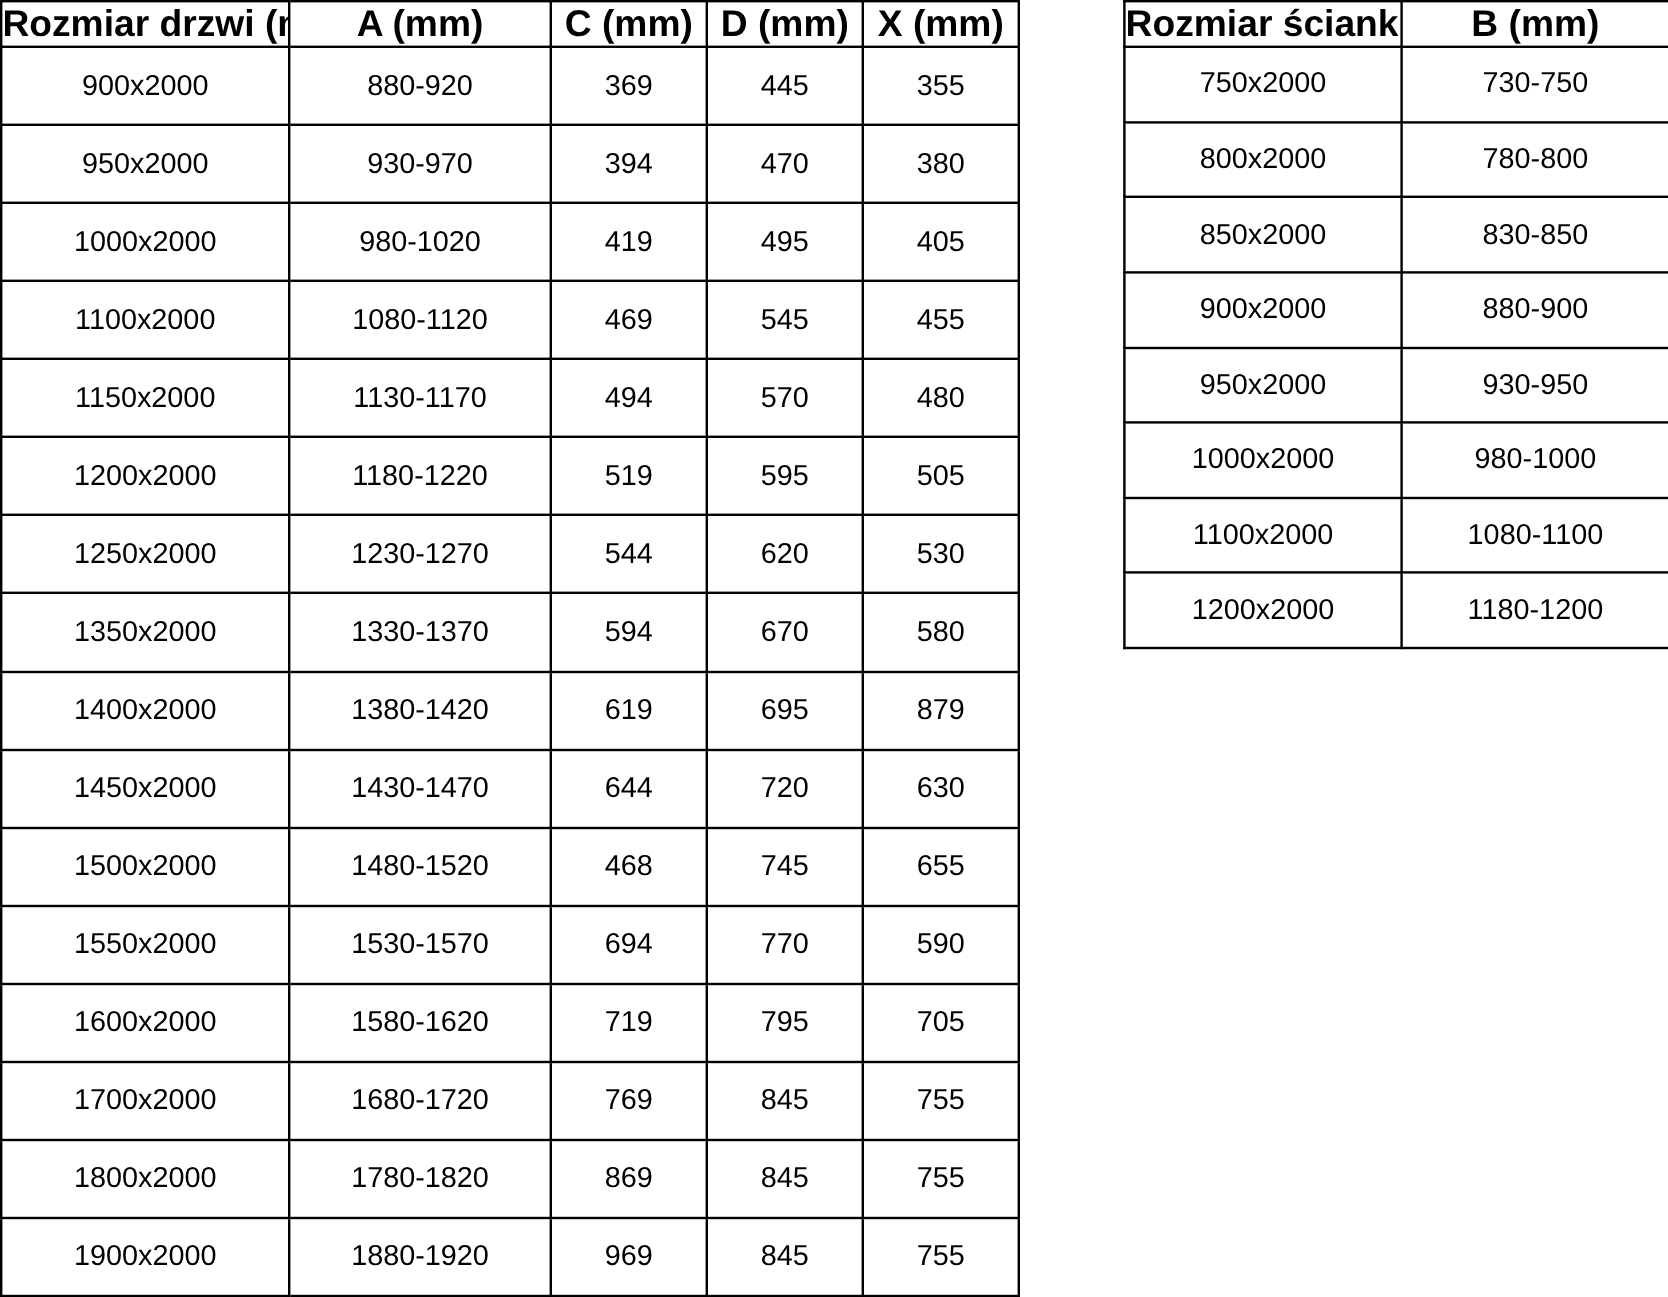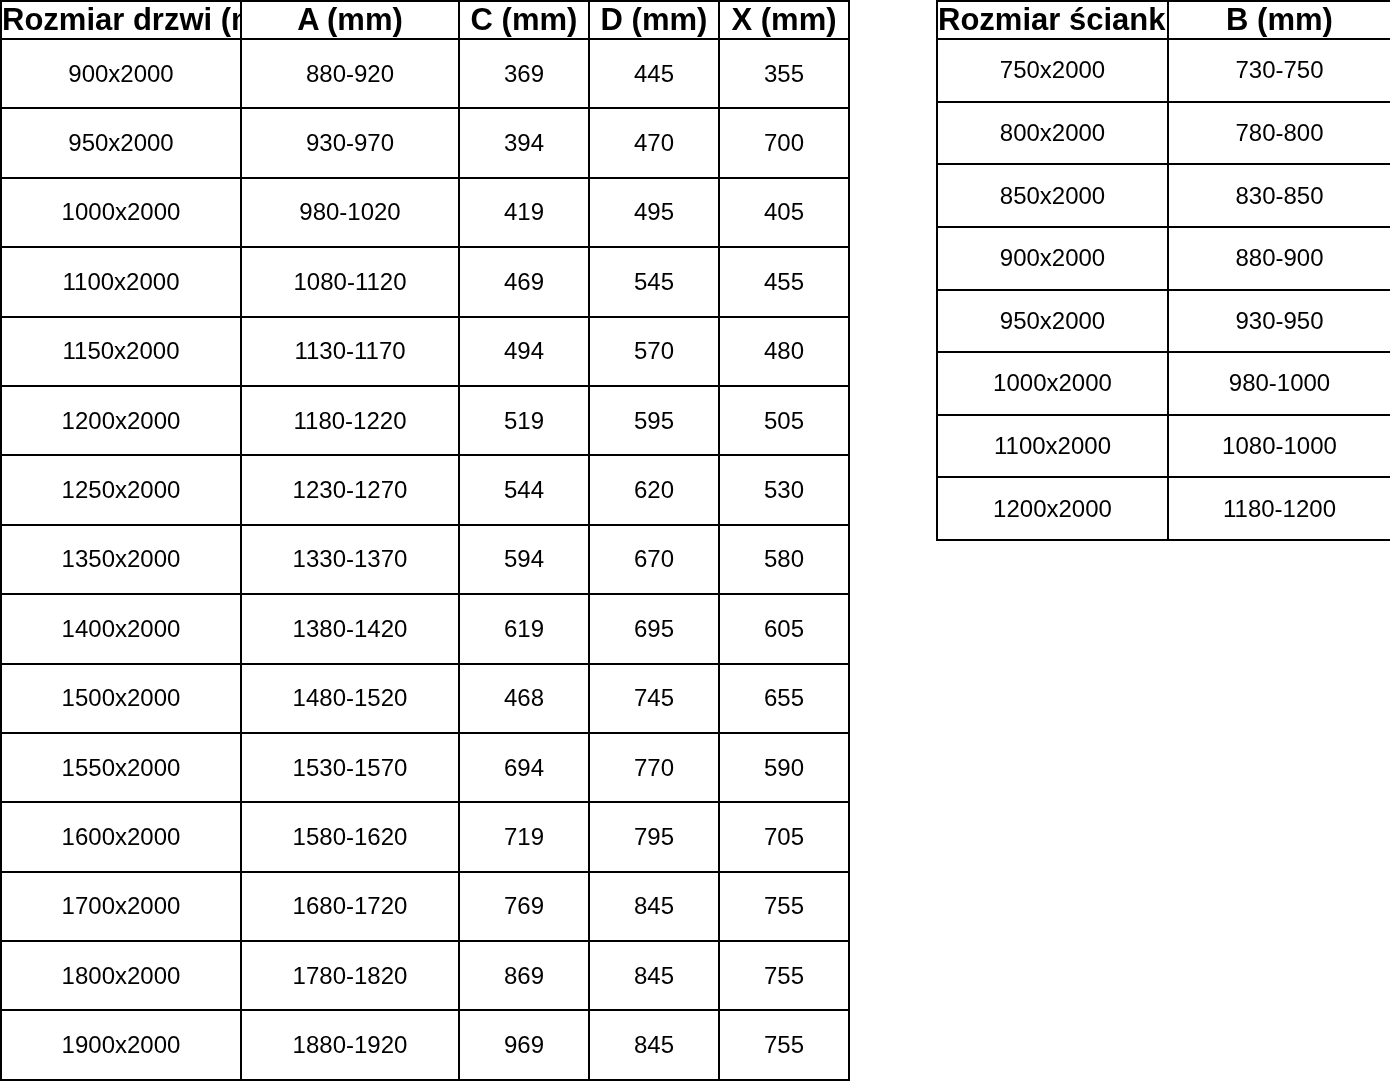--- a/index.html
+++ b/index.html
@@ -80,21 +80,21 @@
           <td>880-920</td>
           <td>369</td>
           <td>445</td>
           <td>355</td>
         </tr>
         <tr>
           <td>950x2000</td>
           <td>930-970</td>
           <td>394</td>
           <td>470</td>
-          <td>700</td>
+          <td>380</td>
         </tr>
         <tr>
           <td>1000x2000</td>
           <td>980-1020</td>
           <td>419</td>
           <td>495</td>
           <td>405</td>
         </tr>
         <tr>
           <td>1100x2000</td>
@@ -129,21 +129,28 @@
           <td>1330-1370</td>
           <td>594</td>
           <td>670</td>
           <td>580</td>
         </tr>
         <tr>
           <td>1400x2000</td>
           <td>1380-1420</td>
           <td>619</td>
           <td>695</td>
-          <td>605</td>
+          <td>879</td>
+        </tr>
+        <tr>
+          <td>1450x2000</td>
+          <td>1430-1470</td>
+          <td>644</td>
+          <td>720</td>
+          <td>630</td>
         </tr>
         <tr>
           <td>1500x2000</td>
           <td>1480-1520</td>
           <td>468</td>
           <td>745</td>
           <td>655</td>
         </tr>
         <tr>
           <td>1550x2000</td>
@@ -214,21 +221,21 @@
         <tr>
           <td>950x2000</td>
           <td>930-950</td>
         </tr>
         <tr>
           <td>1000x2000</td>
           <td>980-1000</td>
         </tr>
         <tr>
           <td>1100x2000</td>
-          <td>1080-1000</td>
+          <td>1080-1100</td>
         </tr>
         <tr>
           <td>1200x2000</td>
           <td>1180-1200</td>
         </tr>
       </tbody>
   </table>
 
 </div>
 

